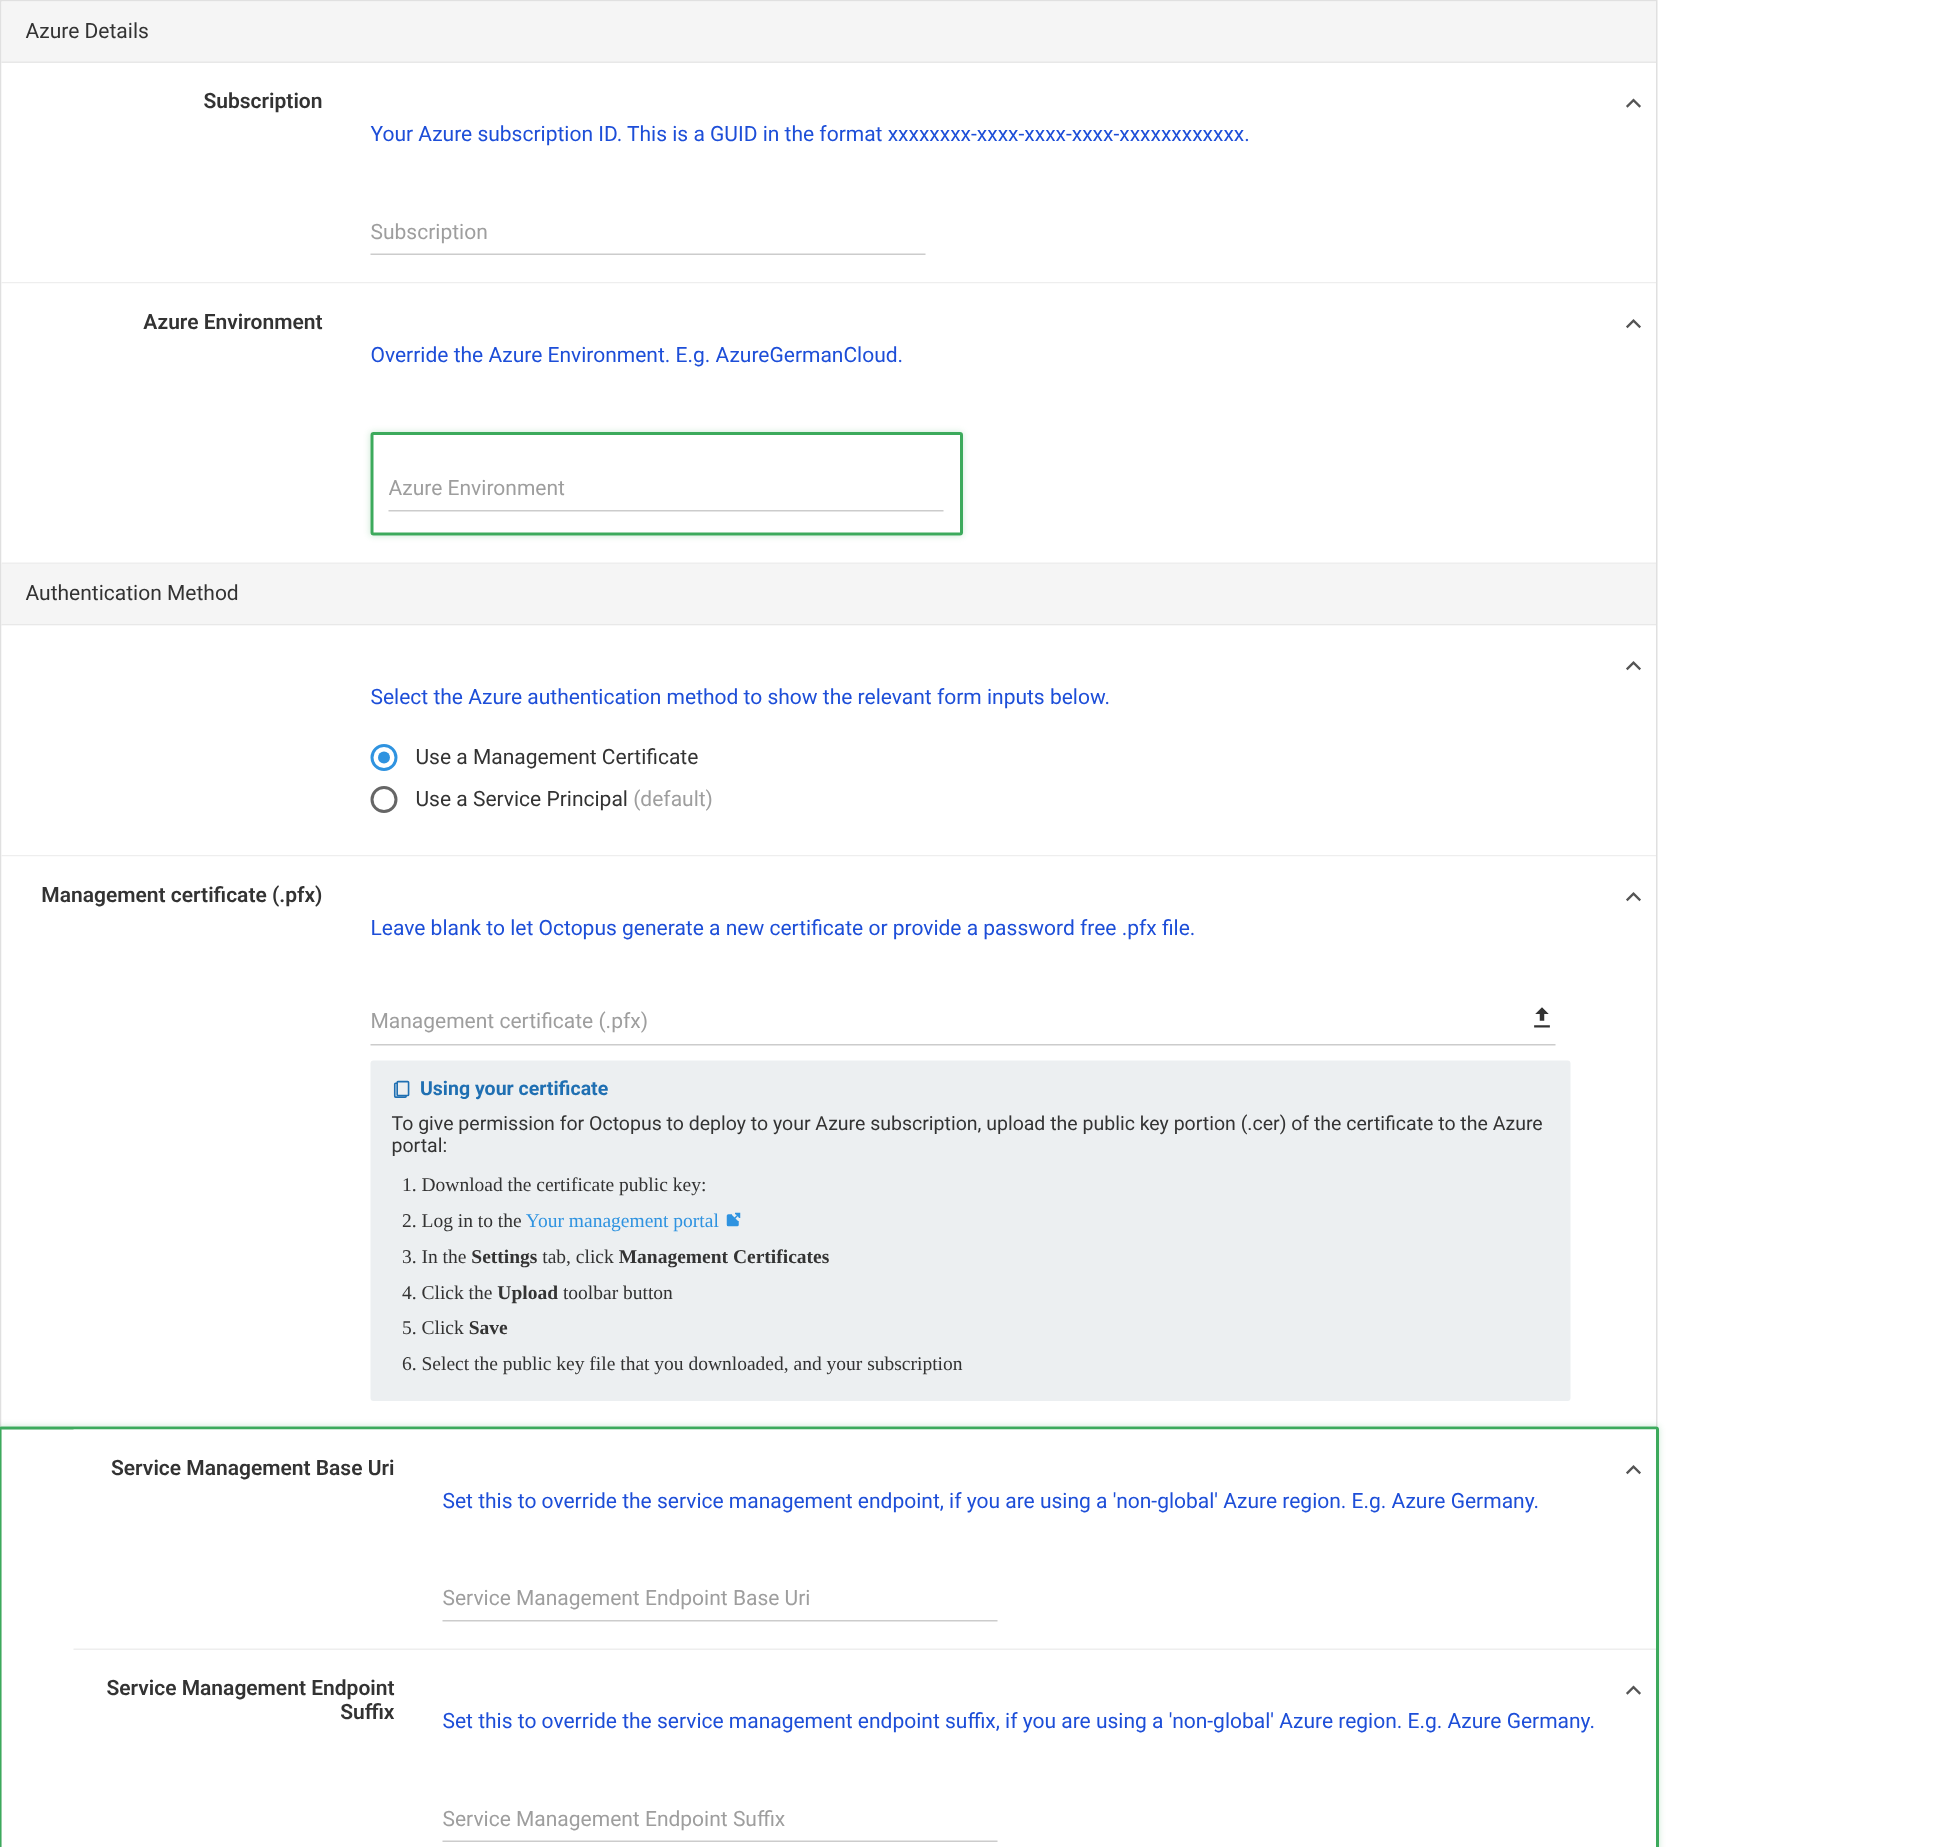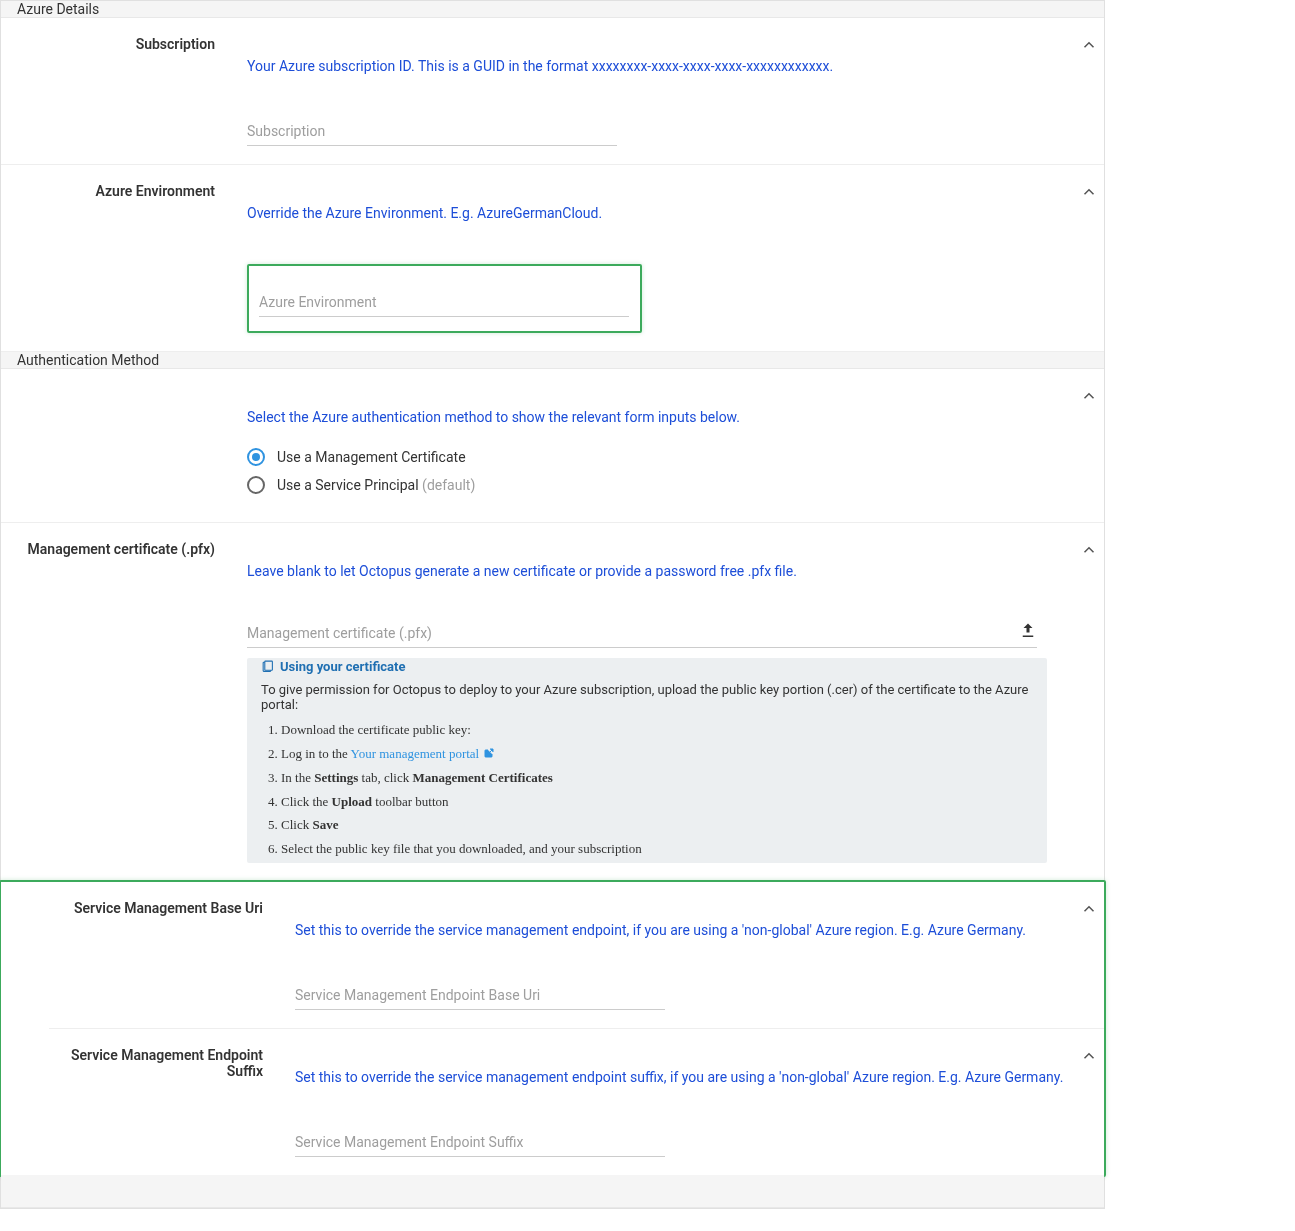--- a/index.html
+++ b/index.html
@@ -12,21 +12,21 @@
     background: #fff;
   }
   .container {
     width: 1105px;
     margin: 0;
     border: 1px solid #e0e0e0;
     background: #fff;
   }
   .section-header {
     background: #f5f5f5;
-    padding: 0 16px;
+    padding: 12px 16px;
     font-size: 14px;
     color: #333;
     border-bottom: 1px solid #e8e8e8;
   }
   .row {
     display: flex;
     border-bottom: 1px solid #eee;
     background: #fff;
   }
   .row-label {
@@ -115,21 +115,21 @@
     font-size: 14px;
   }
   .upload-icon {
     color: #333;
     cursor: pointer;
   }
   .upload-icon svg { width: 18px; height: 18px; }
   .info-box {
     background: #eceff1;
     border-radius: 2px;
-    padding: 1px 14px;
+    padding: 12px 14px;
     max-width: 800px;
     font-size: 13px;
     color: #333;
   }
   .info-title {
     color: #1f6fb2;
     font-weight: 700;
     display: flex;
     align-items: center;
     margin-bottom: 8px;

